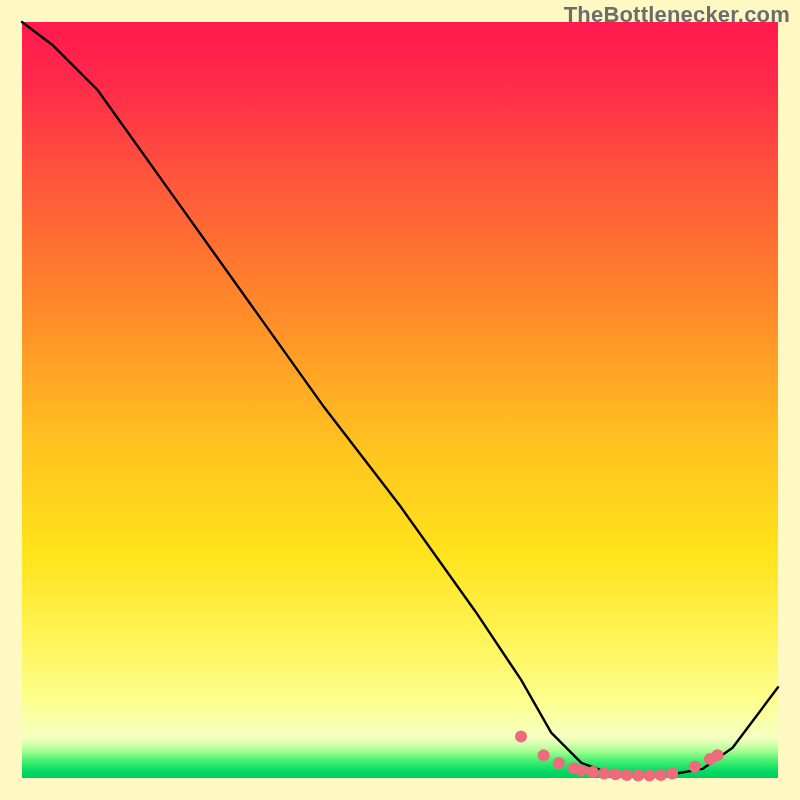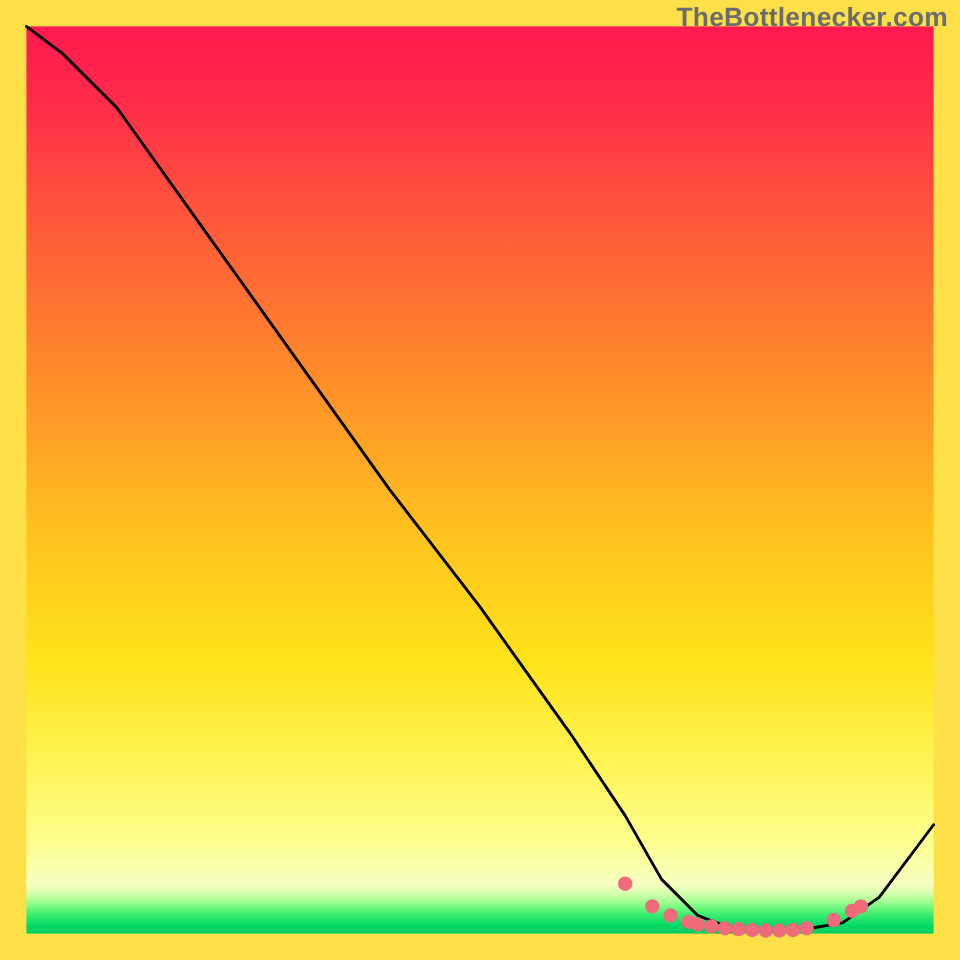--- a/index.html
+++ b/index.html
@@ -7,21 +7,21 @@
     padding: 0;
     width: 800px;
     height: 800px;
     background: #000;
     overflow: hidden;
   }
   .stage {
     position: relative;
     width: 800px;
     height: 800px;
-    background: #fde047;
+    background: #fef9c3;
   }
   svg {
     position: absolute;
     left: 0;
     top: 0;
   }
   .attribution {
     position: absolute;
     top: 2px;
     right: 10px;

